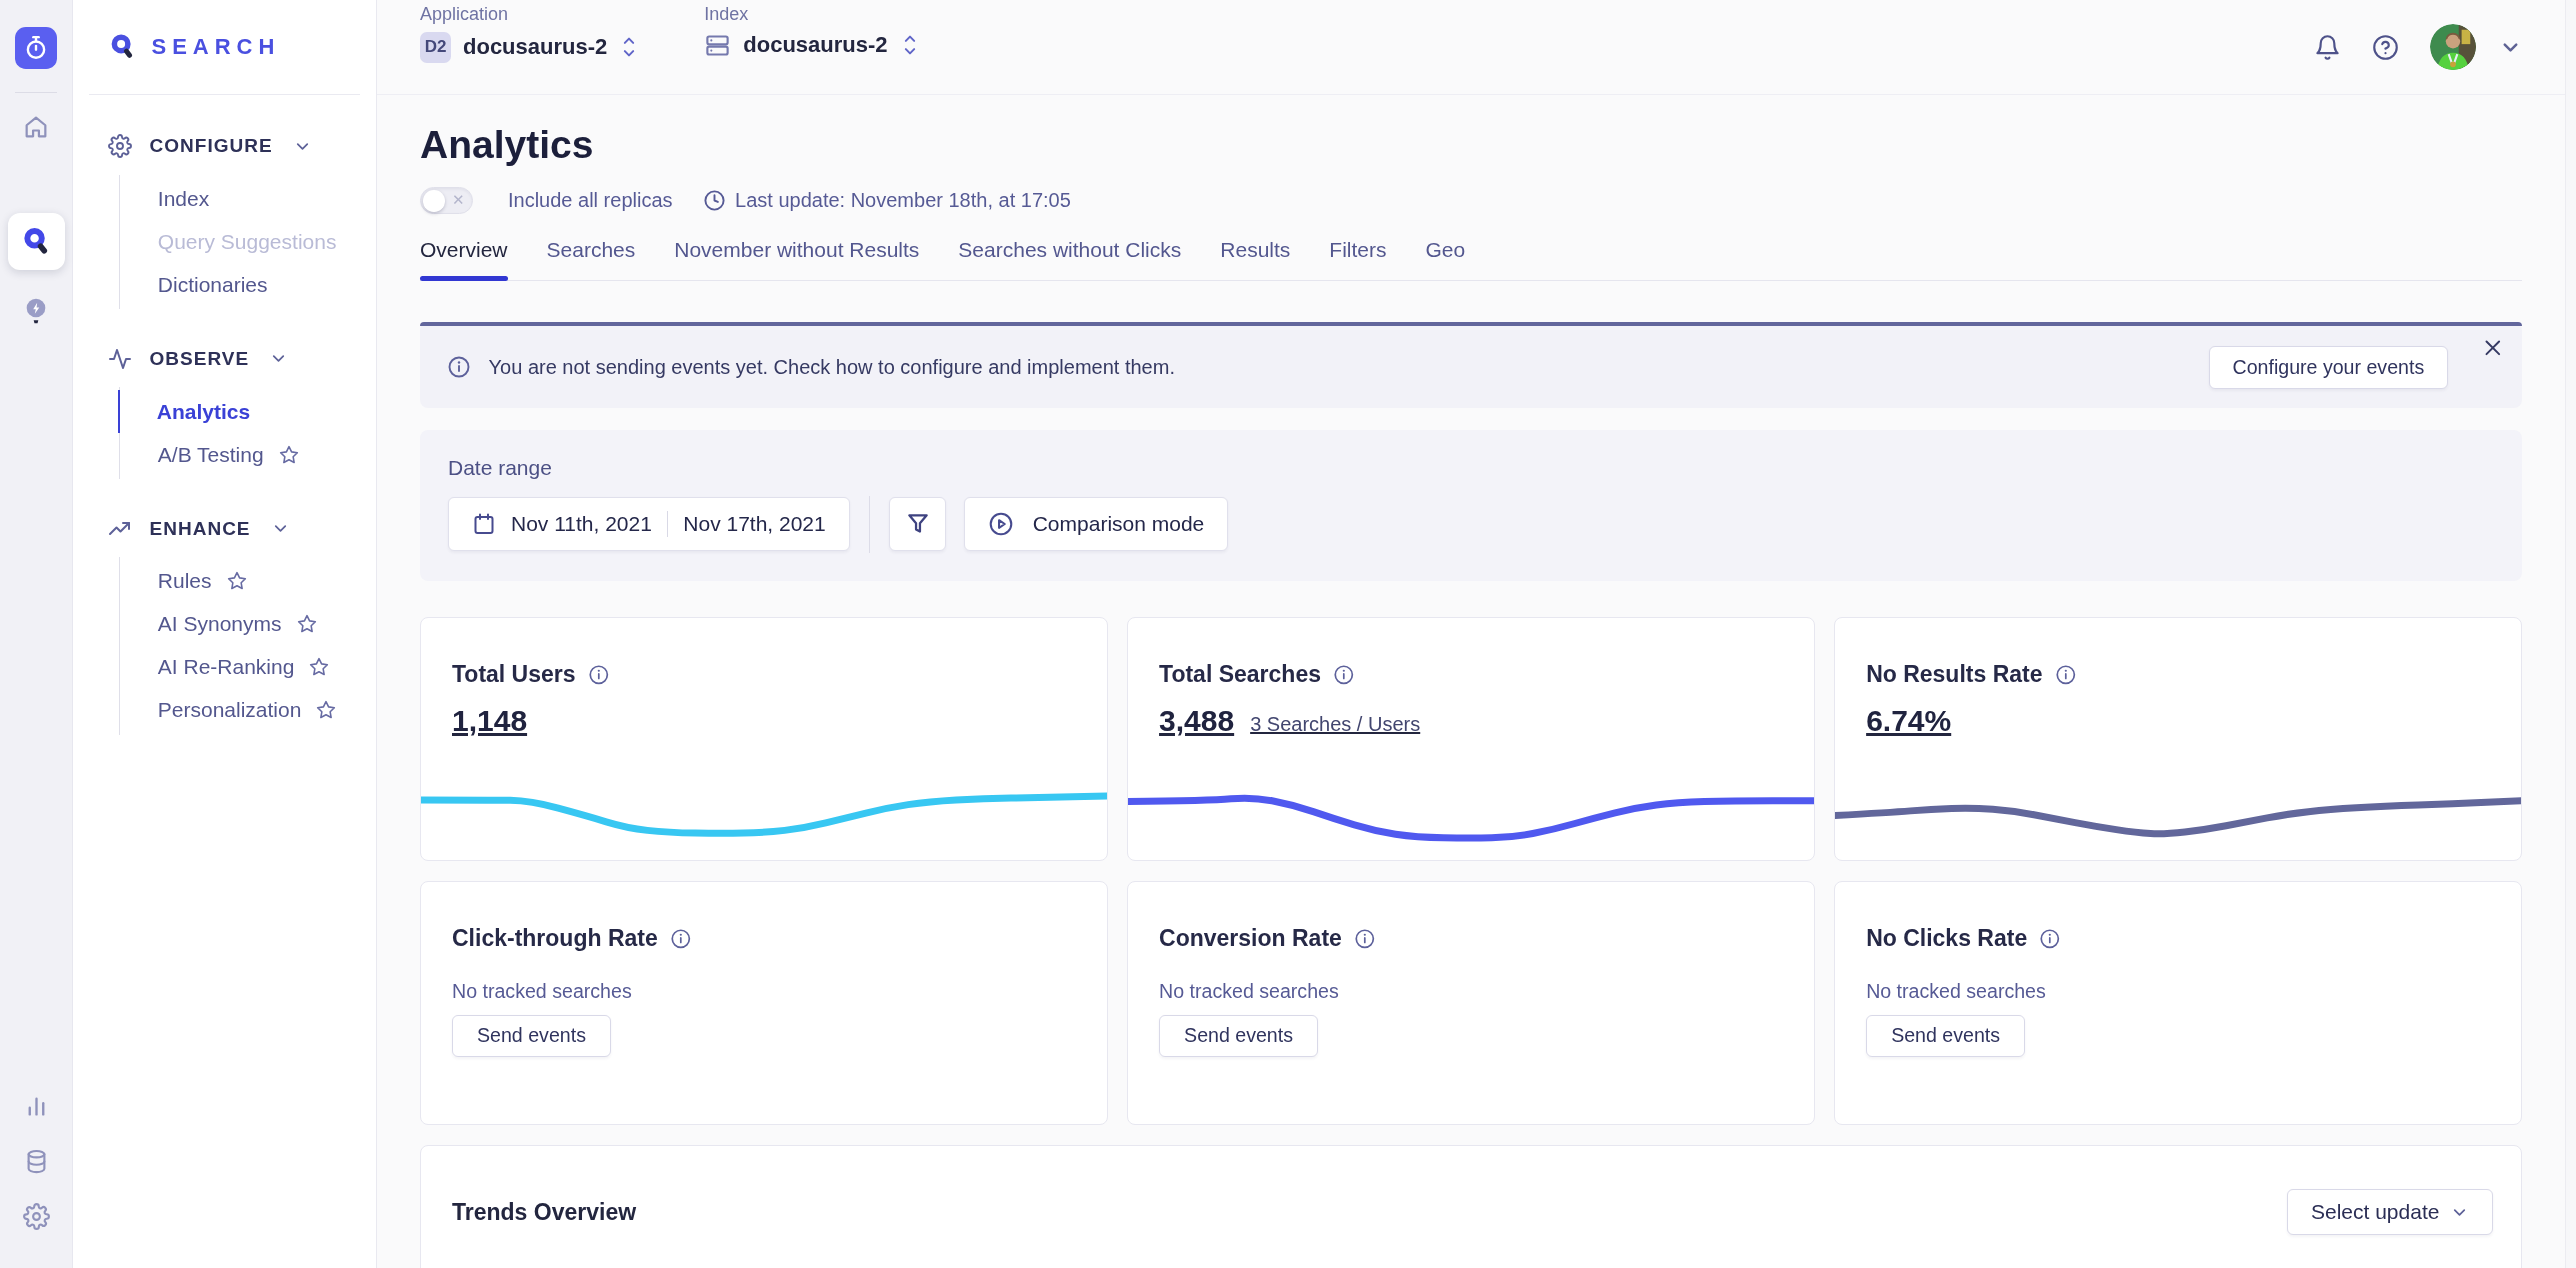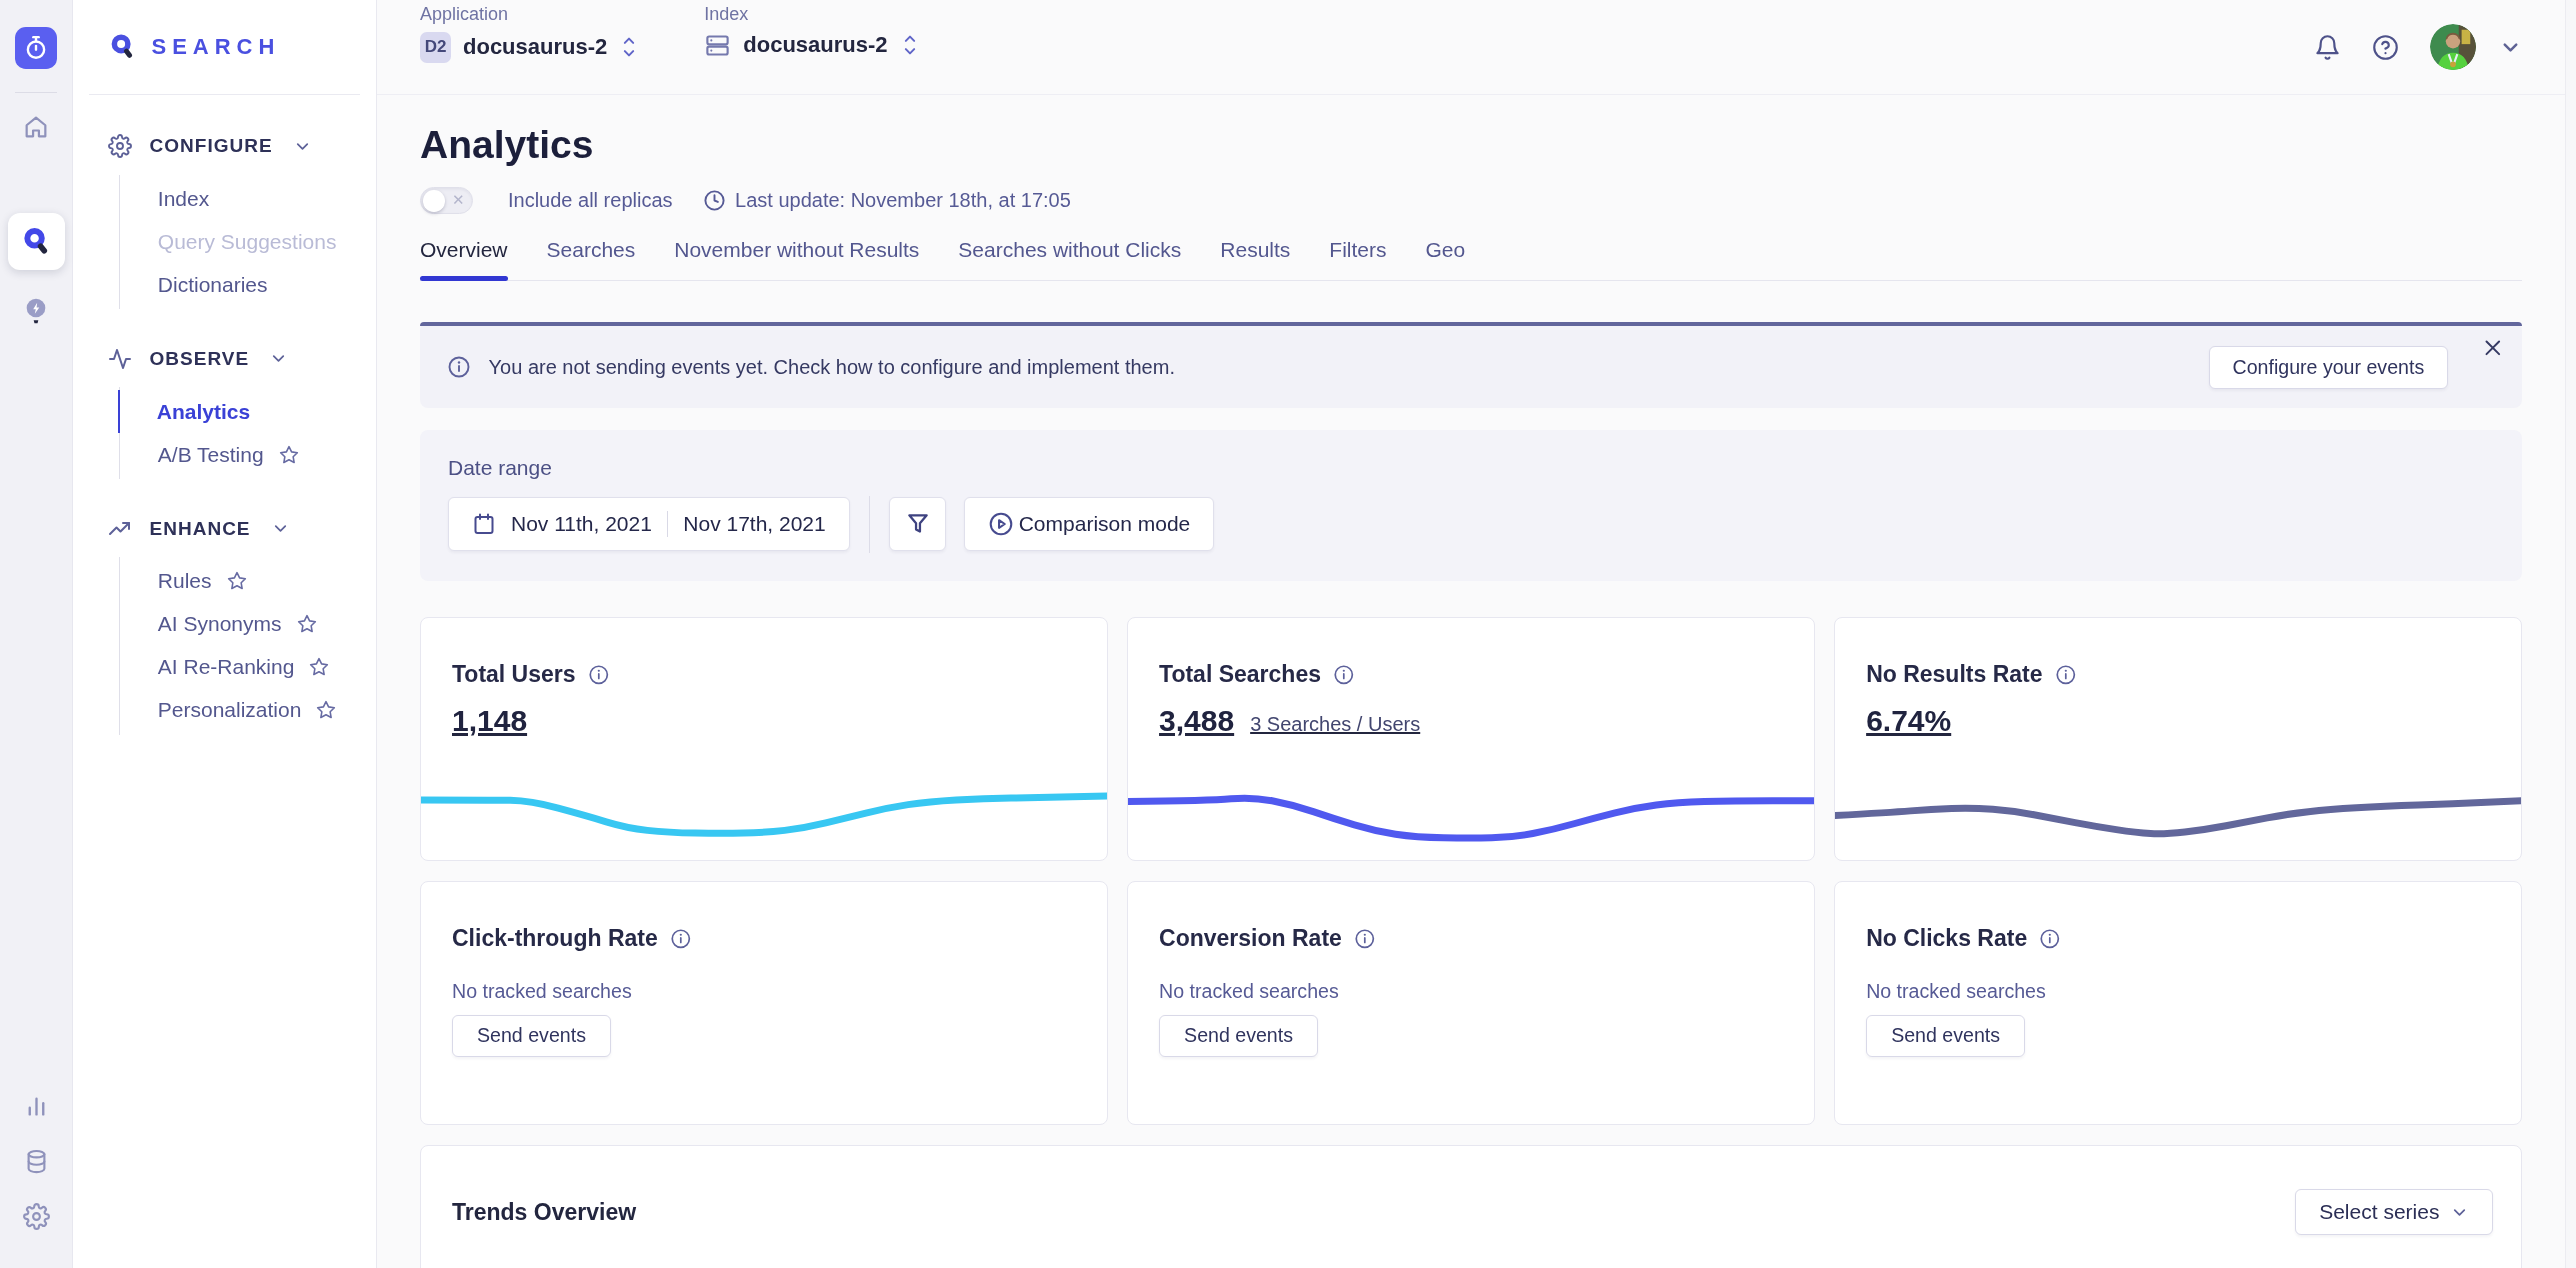--- a/index.html
+++ b/index.html
@@ -111,21 +111,21 @@
   .banner-close { position: absolute; top: 15px; right: 19px; color: #363a63; display: flex; cursor: pointer; }
 
   .panel { margin-top: 21.6px; background: #f3f3f9; border-radius: 8px; padding: 26px 28px 28px; }
   .panel-label { font-size: 21px; color: #4c5085; }
   .panel-row { margin-top: 16px; display: flex; align-items: center; }
   .date-btn { height: 54px; font-size: 21px; gap: 15px; color: #24274a; border-color: #e0e0ec; }
   .date-btn .cal { color: #474b8f; display: flex; }
   .sep-pipe { width: 1.4px; height: 26px; background: #d9d9e6; }
   .v-div { width: 1.4px; height: 57px; background: #dcdce8; margin: 0 19px; }
   .icon-btn { width: 57px; height: 54px; padding: 0; justify-content: center; color: #3e4280; border-color: #e0e0ec; }
-  .cmp-btn { height: 54px; font-size: 21px; gap: 5px; color: #24274a; margin-left: 17.6px; border-color: #e0e0ec; }
+  .cmp-btn { height: 54px; font-size: 21px; gap: 19px; color: #24274a; margin-left: 17.6px; border-color: #e0e0ec; }
   .cmp-btn .play { color: #474b8f; display: flex; }
 
   .grid { display: grid; grid-template-columns: repeat(3, 1fr); gap: 19px; margin-top: 36px; }
   .grid.second { margin-top: 20px; }
   .card {
     background: #fff; border: 1.4px solid #e7e7f0; border-radius: 8px;
     height: 244px; position: relative; overflow: hidden;
   }
   .card-head { display: flex; align-items: center; gap: 12px; margin: 43px 0 0 31px; }
   .card-title { font-size: 23px; font-weight: 700; color: #262947; }
@@ -589,21 +589,21 @@
             </span>
           </div>
           <div class="empty-msg">No tracked searches</div>
           <button class="btn send-btn">Send events</button>
         </div>
       </div>
 
       <div class="trends">
         <span class="trends-title">Trends Overview</span>
         <button class="btn select-btn">
-          <span>Select series</span>
+          <span>Select update</span>
           <span class="chev">
             <svg width="19" height="19" viewBox="0 0 24 24" fill="none" stroke="currentColor" stroke-width="2.2" stroke-linecap="round" stroke-linejoin="round">
                 <path d="m6 9 6 6 6-6"></path>
               </svg>
           </span>
         </button>
       </div>
     </div>
   </main>
 

